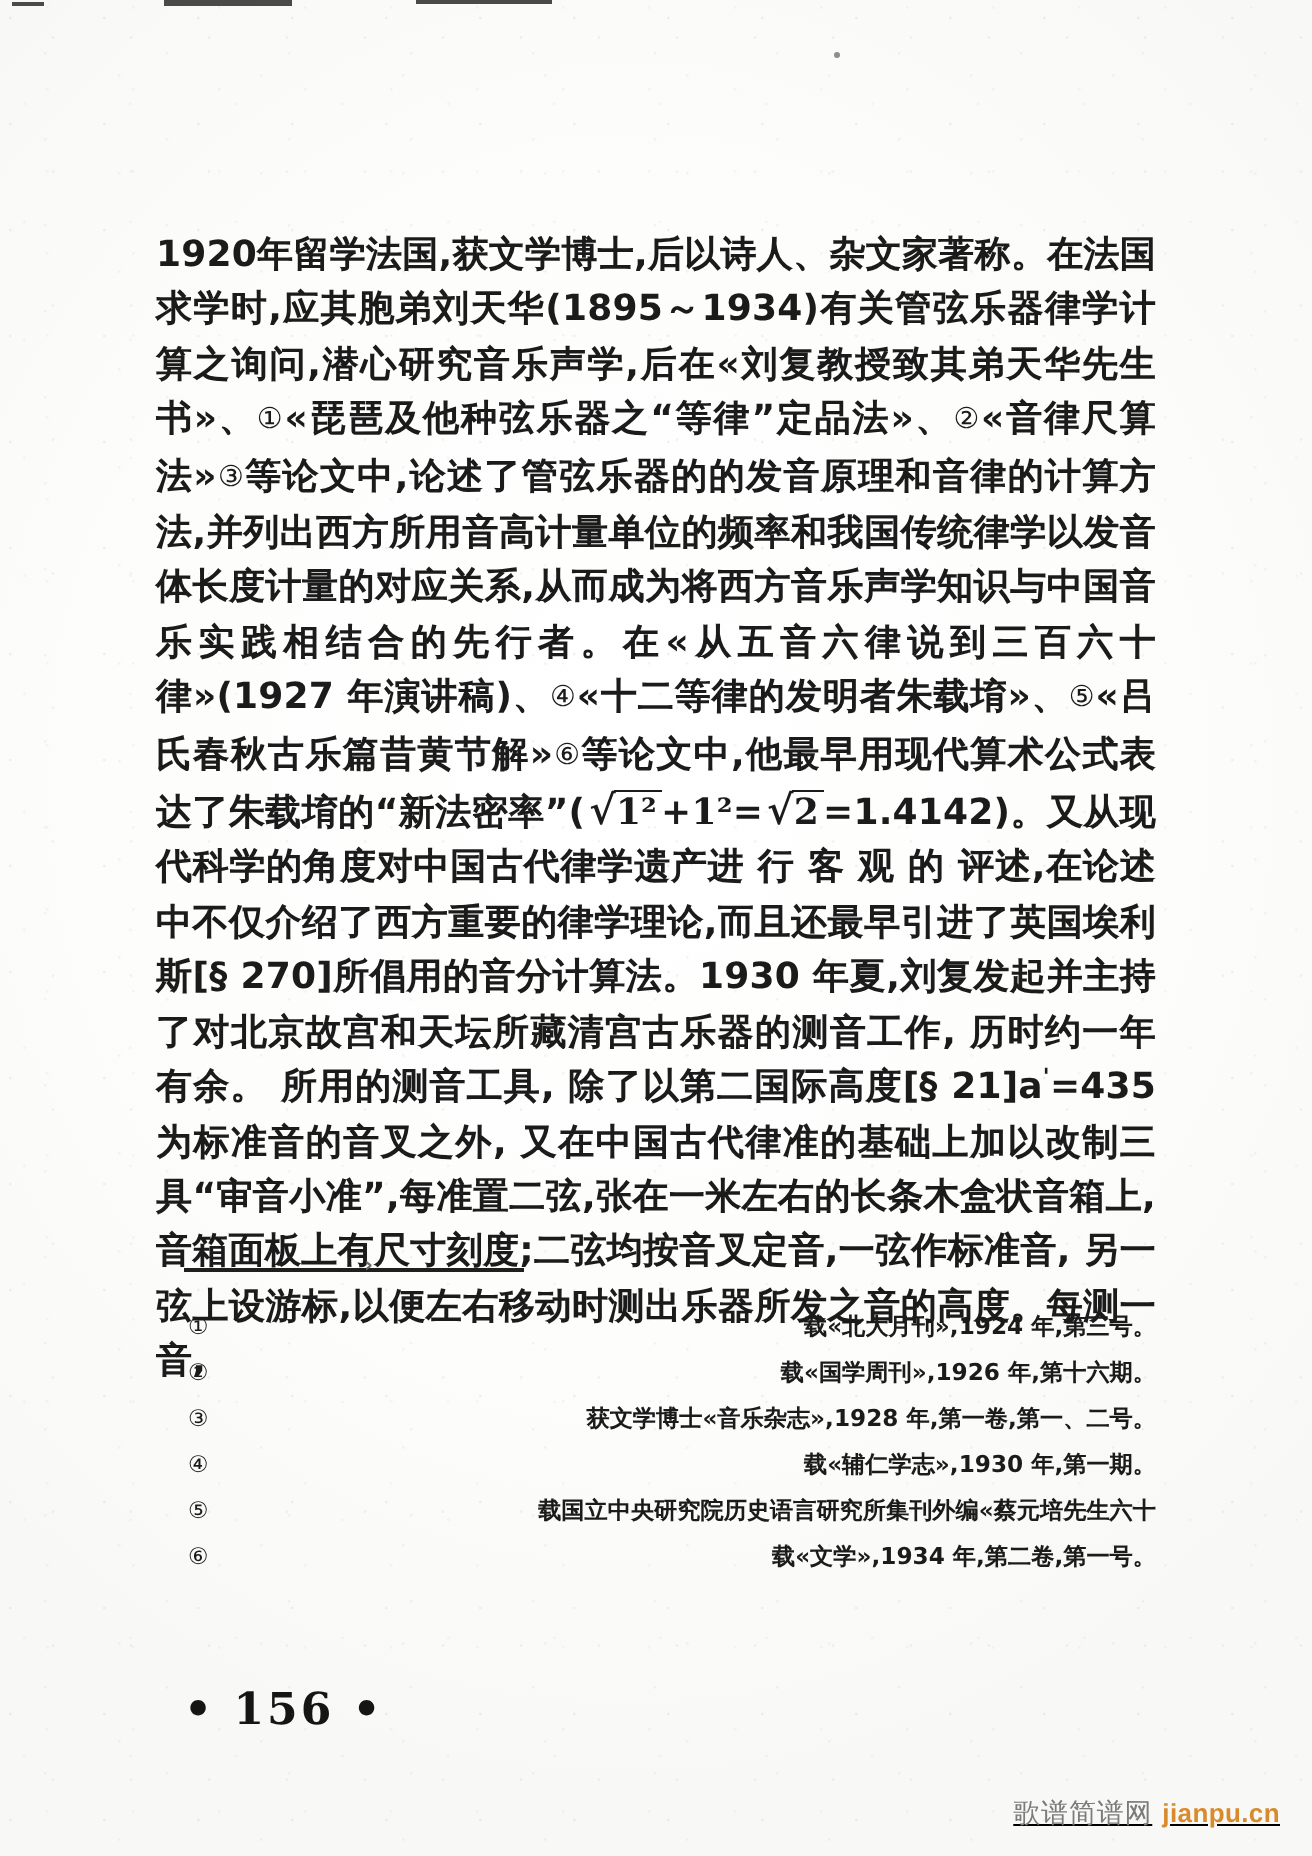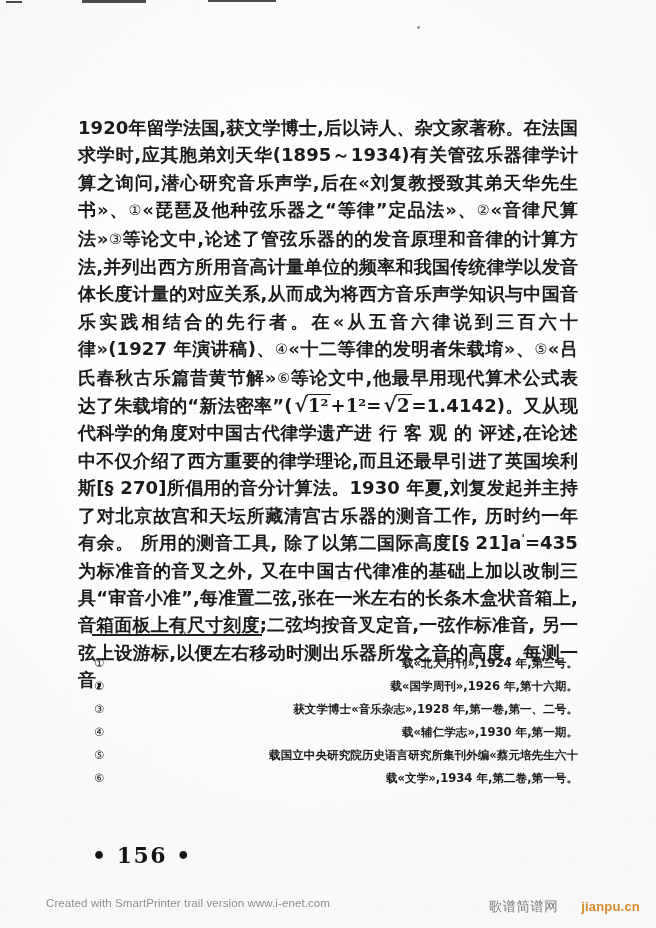--- a/index.html
+++ b/index.html
@@ -187,21 +187,22 @@
     letter-spacing: .1px;
   }
 
   
   .site-logo {
     position: absolute;
     right: 16px;
     top: 898px;
     display: flex;
     align-items: baseline;
-    gap: 23px;
+    gap: 5px;
+    text-decoration: underline;
   }
   .logo-cn {
     font-family: "DejaVu Sans", sans-serif;
     font-size: 13.5px;
     font-weight: 400;
     color: #7b7b7b;
     letter-spacing: .4px;
   }
   .logo-en {
     font-family: "Liberation Sans", sans-serif;
@@ -261,20 +262,19 @@
       <div class="fn-item">
         <span class="fn-marker">⑥</span>
         <span class="fn-text">载«文学»,1934 年,第二卷,第一号。</span>
       </div>
 
     </div>
   </div>
 
   <div class="page-number">• 156 •</div>
 
-  <div class="watermark">Created with SmartPrinter trail version www.i-enet.com</div>
 
   <div class="site-logo">
     <span class="logo-cn">歌谱简谱网</span>
     <span class="logo-en">jianpu.cn</span>
   </div>
 
 </div>
 
 </body></html>

